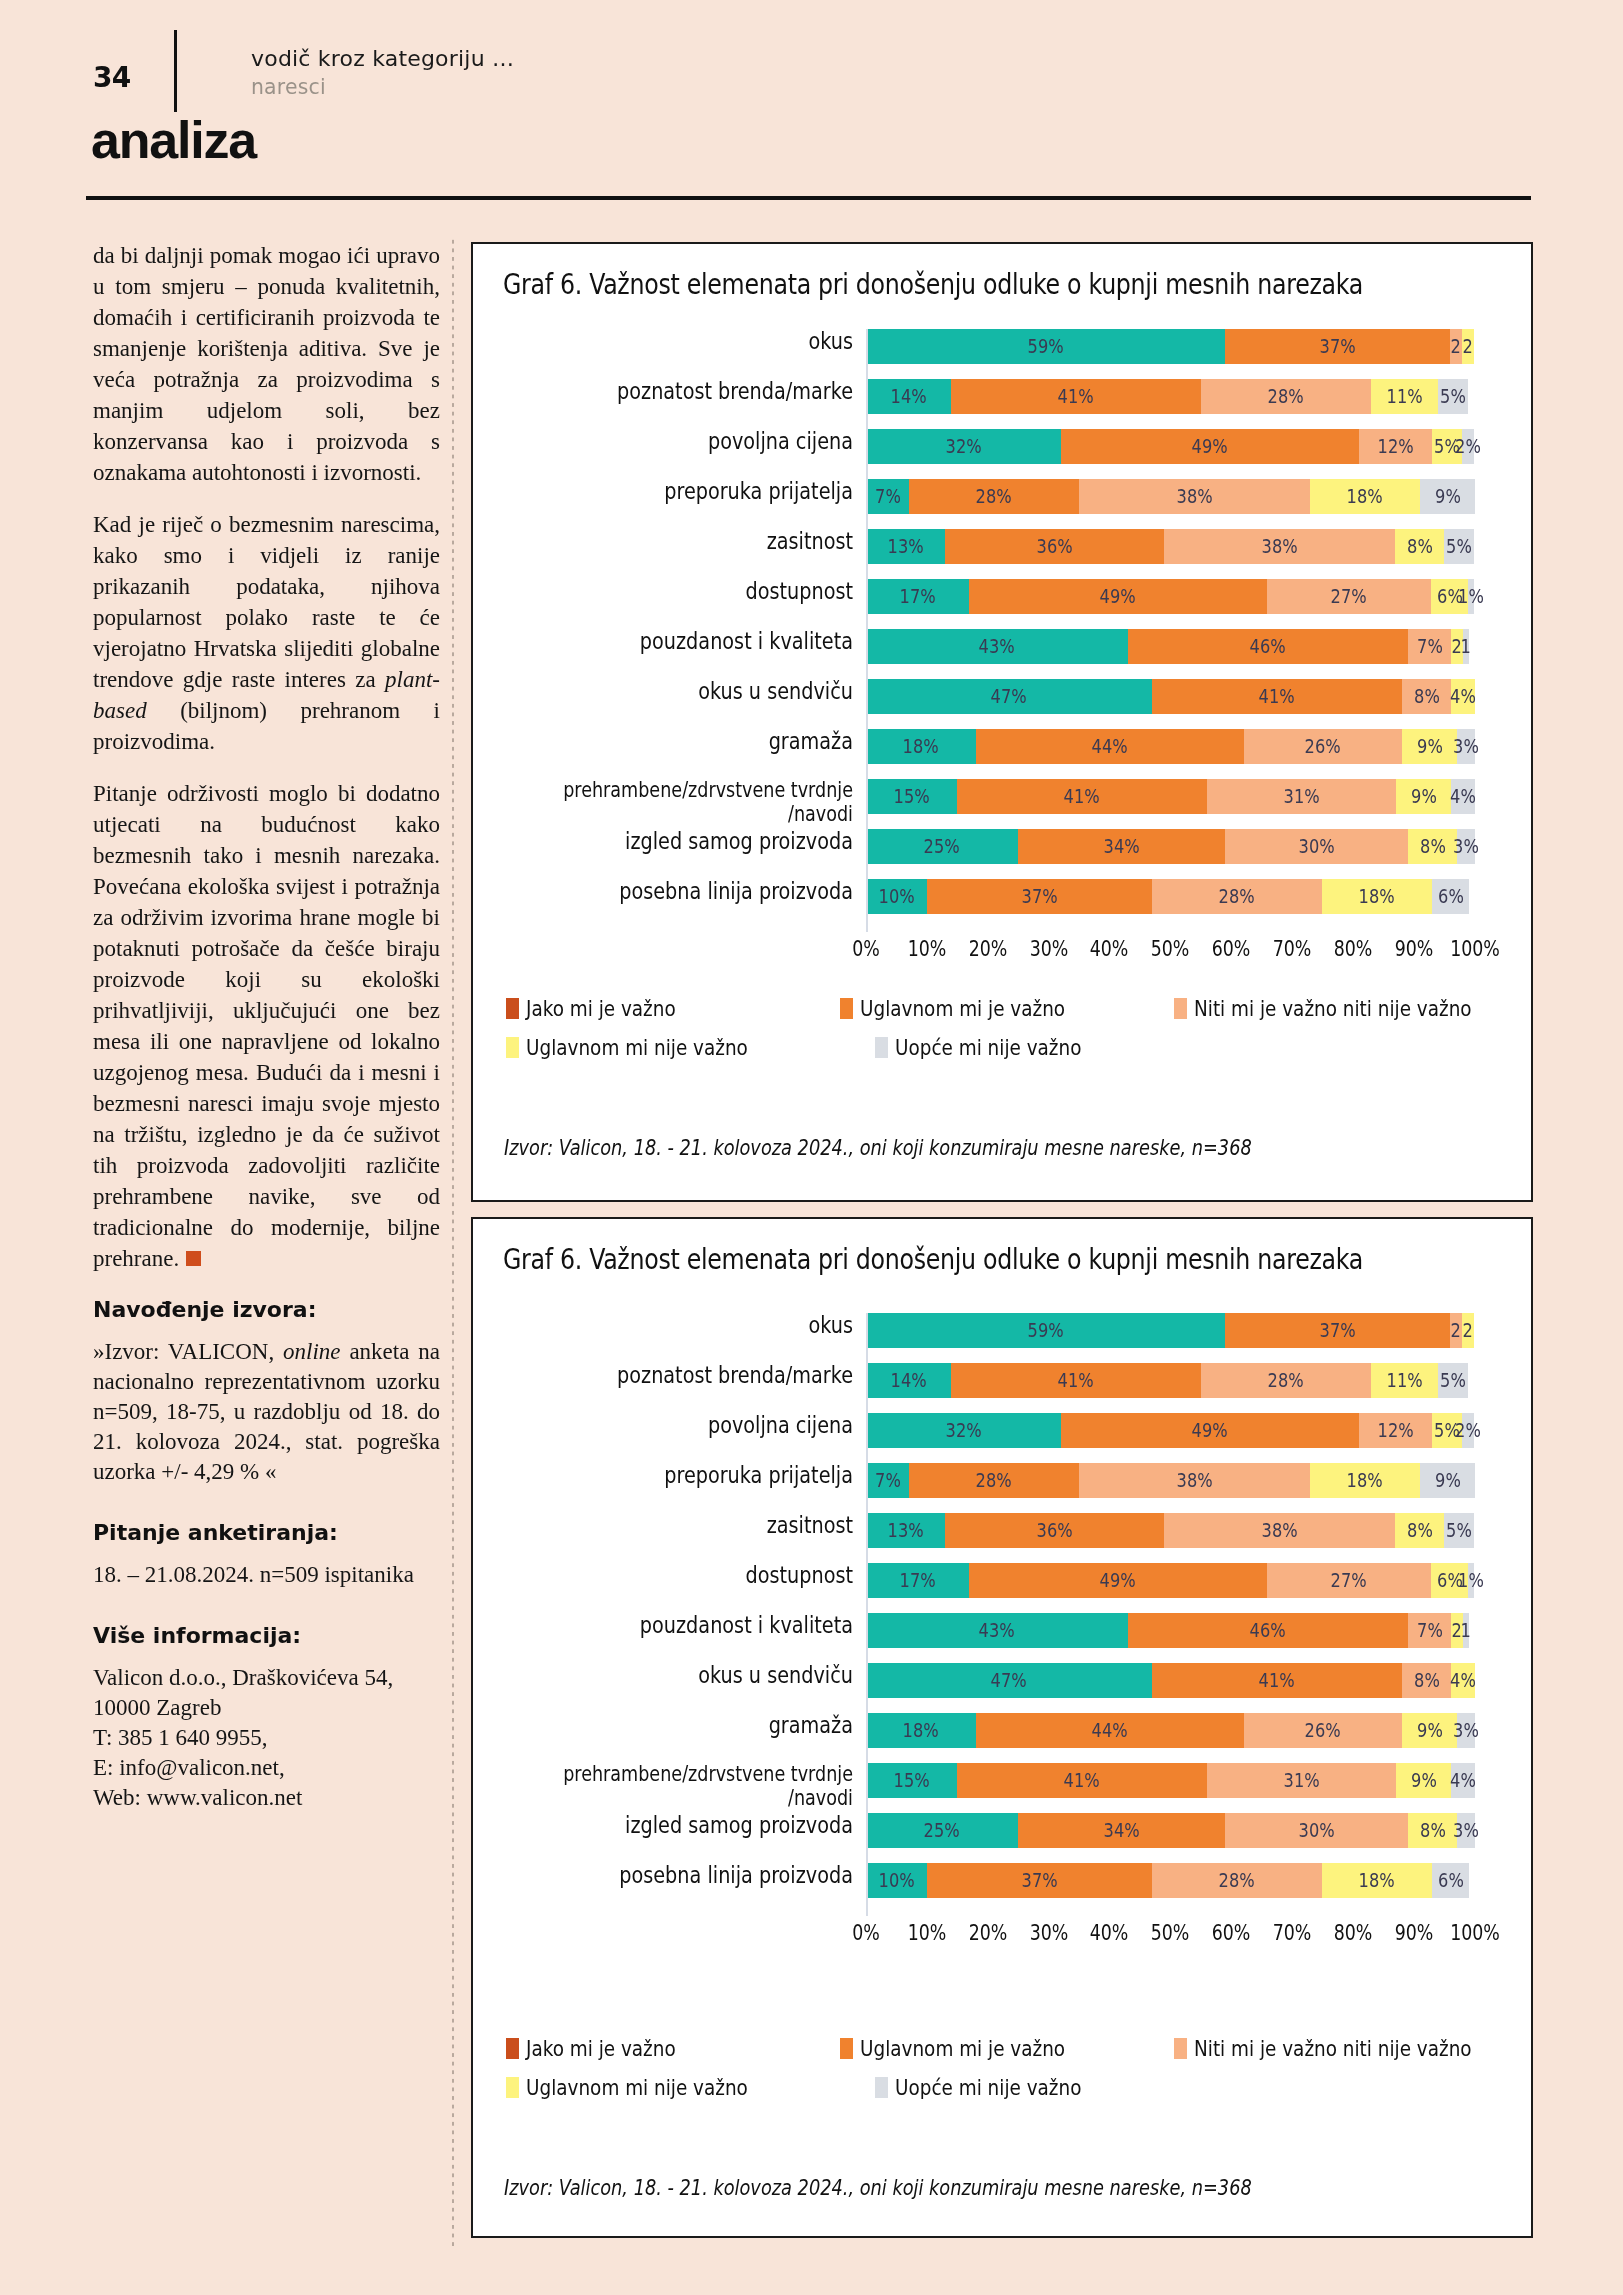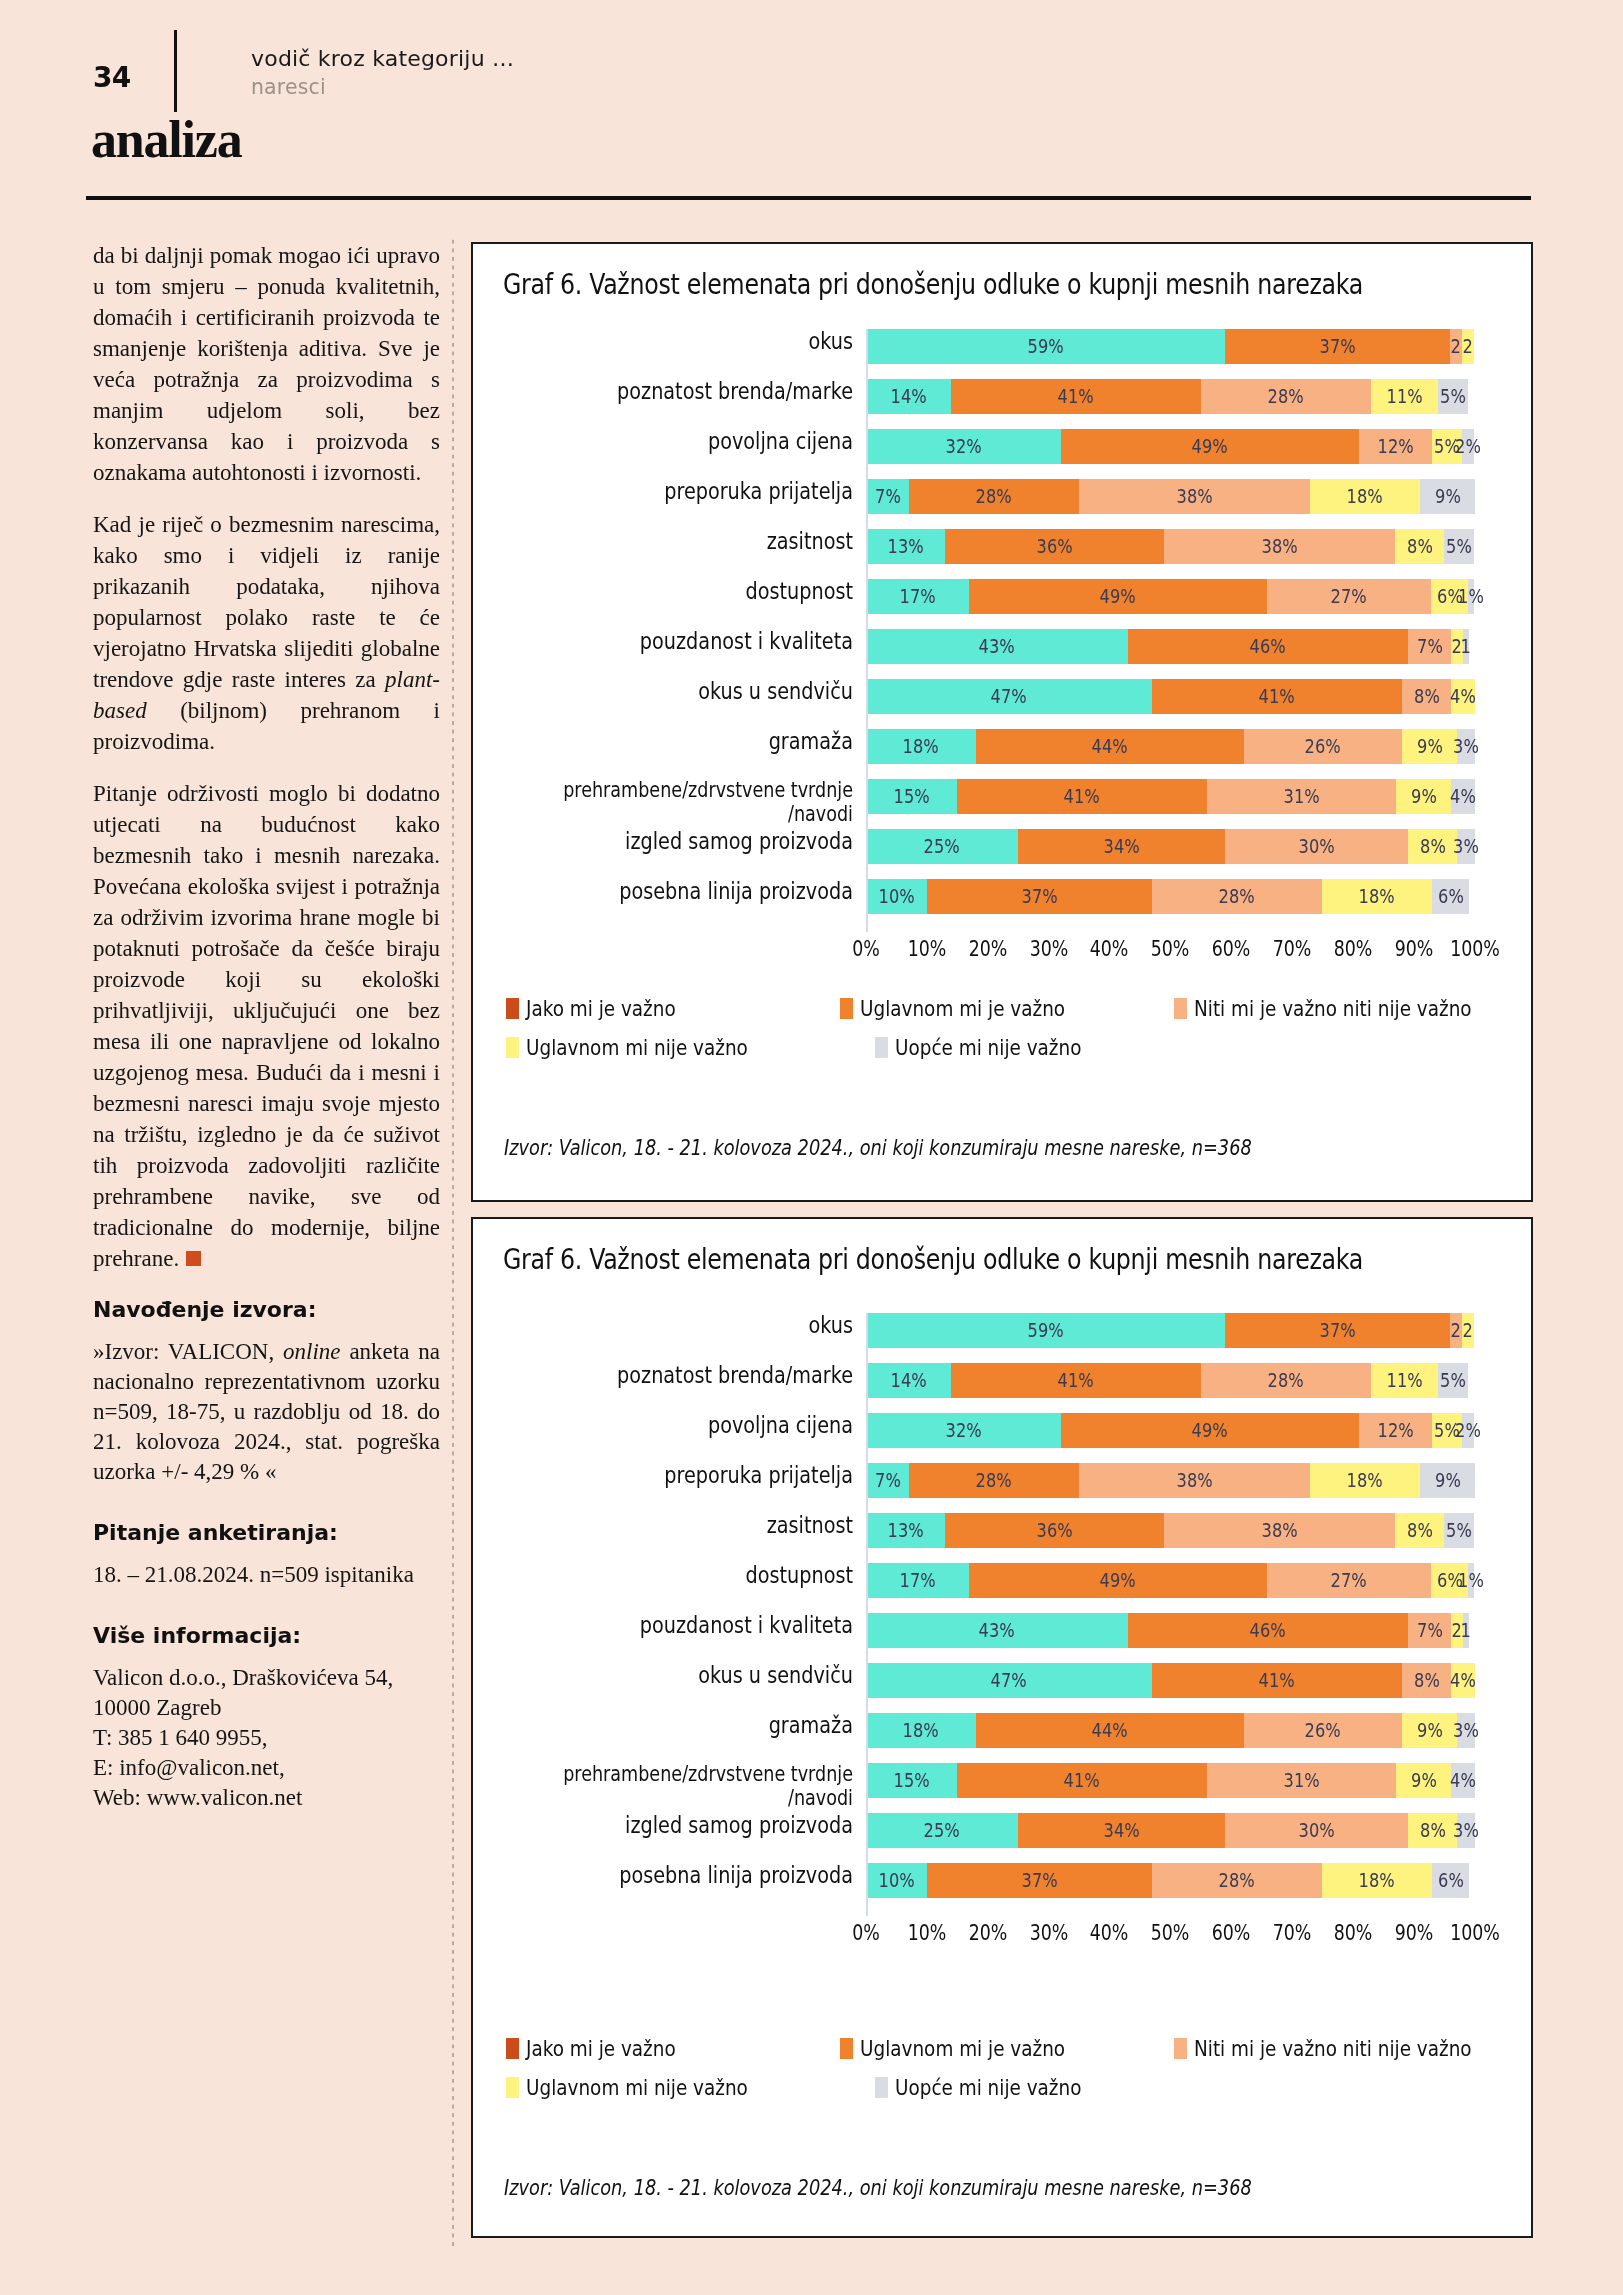--- a/index.html
+++ b/index.html
@@ -30,21 +30,21 @@
     font-family:"DejaVu Sans", sans-serif;
     font-size:22px;color:#1a1a1a;letter-spacing:0.2px;
   }
   .kicker-sub{
     position:absolute;left:251px;top:75px;
     font-family:"DejaVu Sans", sans-serif;
     font-size:20.4px;color:#9a9289;letter-spacing:0.2px;
   }
   .section-title{
     position:absolute;left:91px;top:110px;
-    font-family:Liberation Serif, serif;
+    font-family:Liberation Sans, sans-serif;
     font-weight:bold;font-size:52px;color:#111;letter-spacing:-1.2px;
   }
   .header-rule{
     position:absolute;left:86px;top:196px;width:1445px;height:3.9px;background:#111;
   }
 
   
   .left-col{
     position:absolute;left:93px;top:240px;width:347px;
   }
@@ -121,21 +121,21 @@
     position:absolute;left:393px;top:0;bottom:0;width:1.6px;background:#d6dce6;
   }
   .seg{
     position:relative;
     display:flex;align-items:center;justify-content:center;
     font-family:"DejaVu Sans Condensed","DejaVu Sans",sans-serif;
     font-size:19.6px;color:#3a3a52;
     overflow:visible;white-space:nowrap;
   }
   .seg span{transform:scaleX(0.92);}
-  .s0{background:#5eead4;}
+  .s0{background:#14b8a6;}
   .s1{background:#f0822e;}
   .s2{background:#f8b183;}
   .s3{background:#fdf37e;}
   .s4{background:#d9dde3;}
 
   .axis{
     display:flex;
     margin-top:4.7px;
   }
   .axis-spacer{width:393px;}

